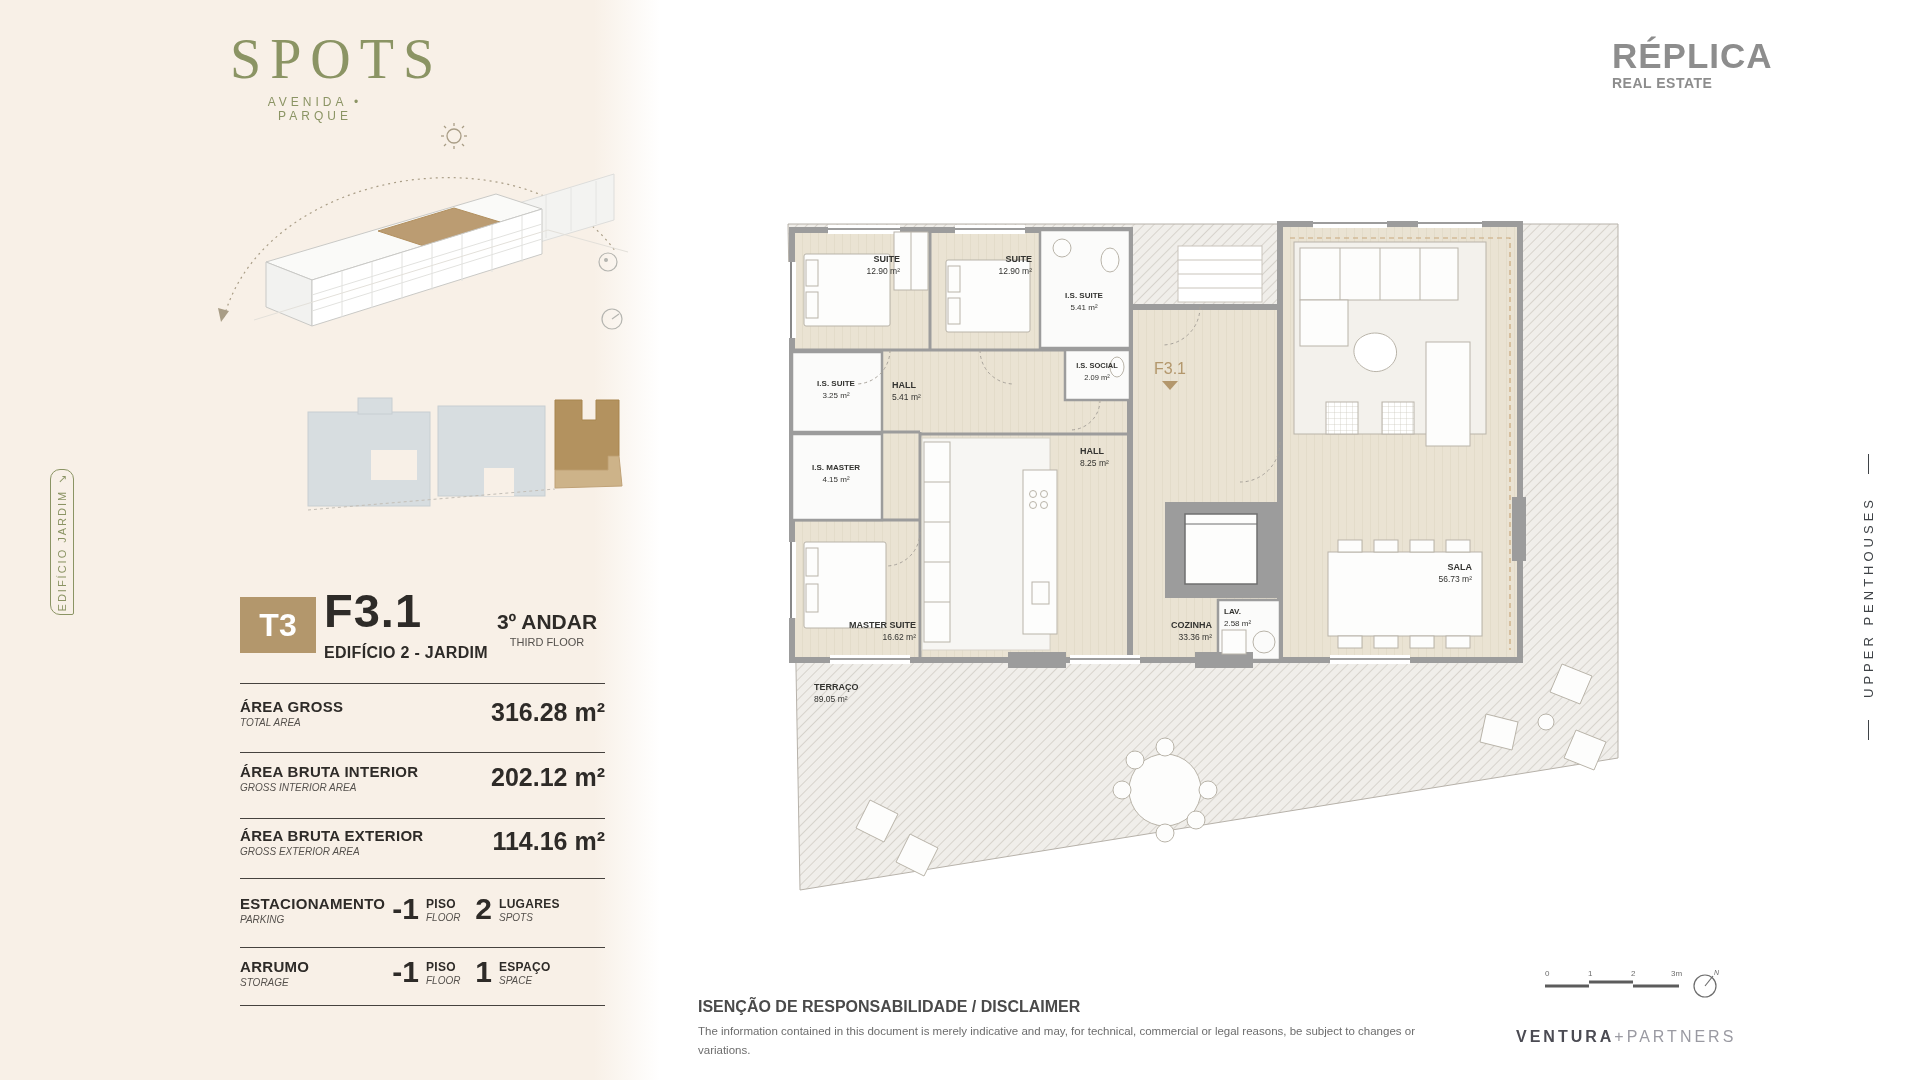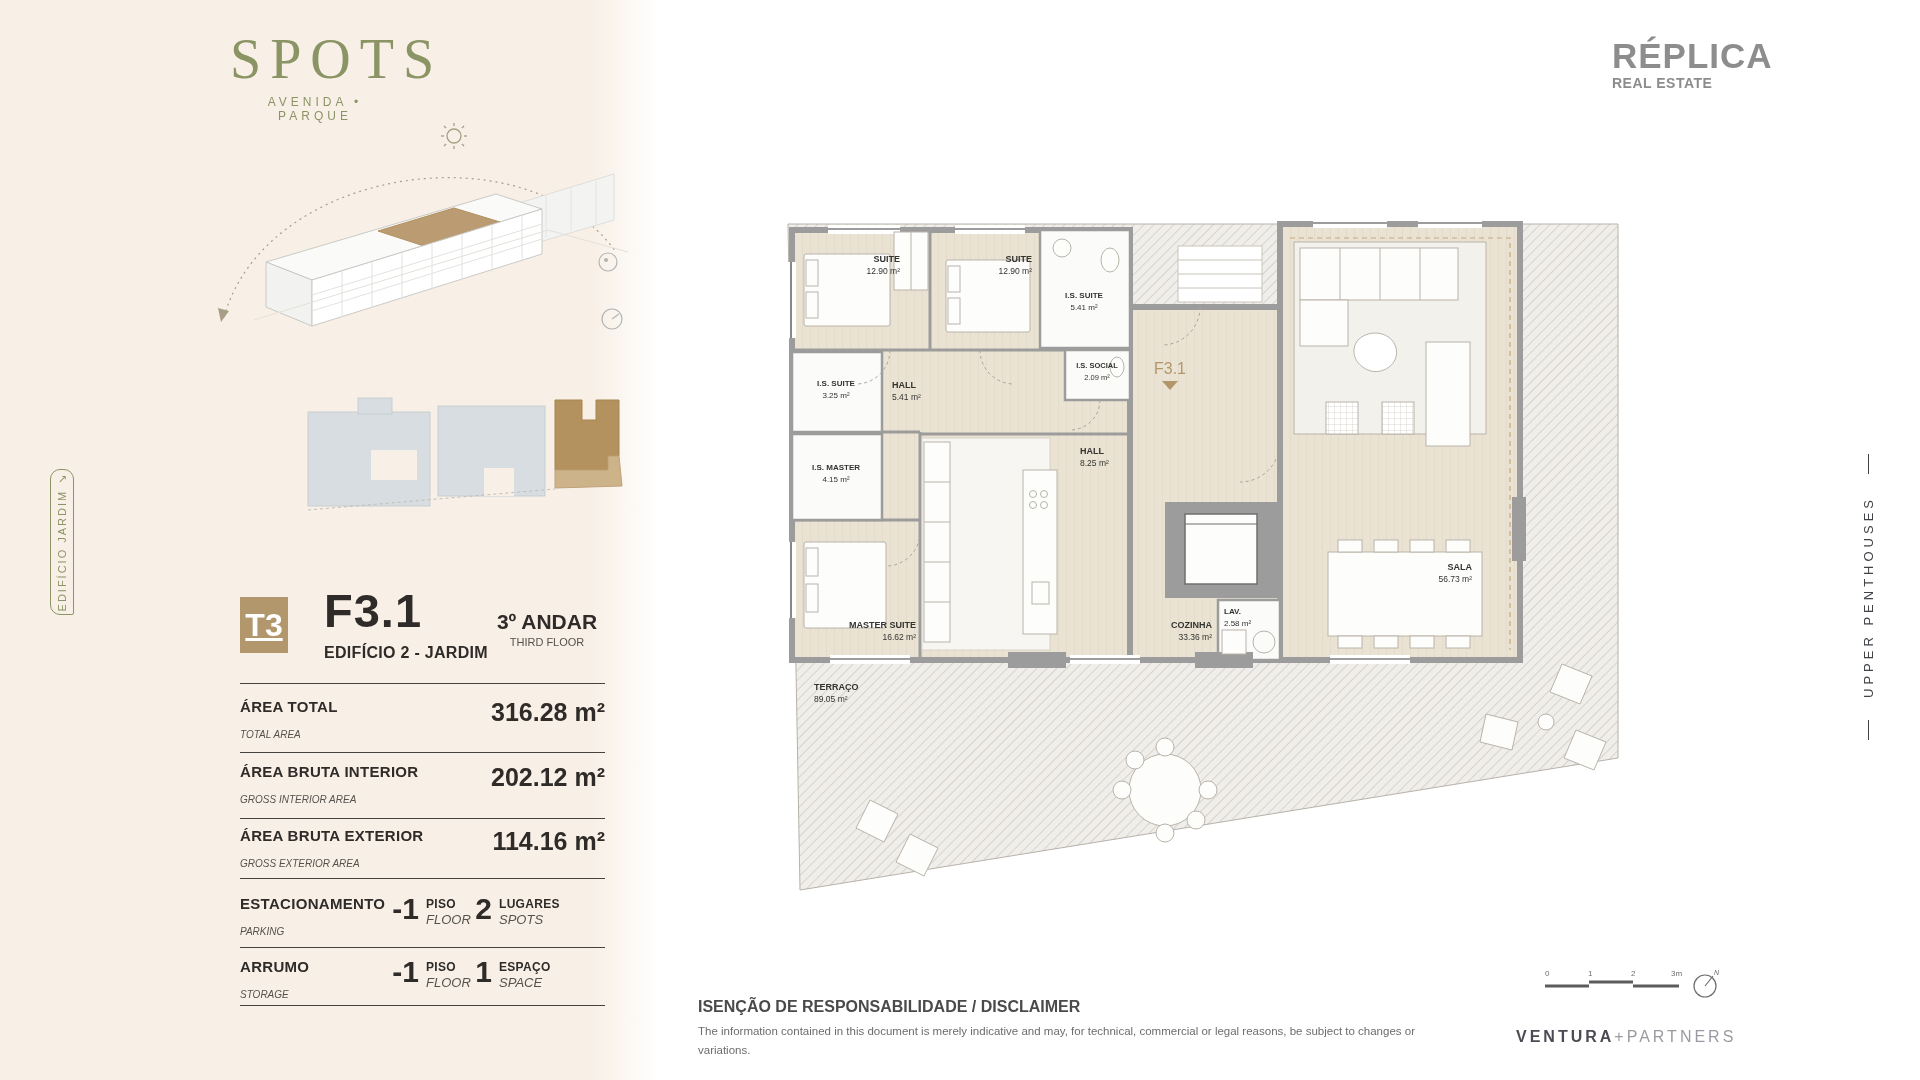--- a/index.html
+++ b/index.html
@@ -8,37 +8,37 @@
   .abs { position:absolute; }
   
   #cream-panel { left:0; top:0; width:660px; height:1080px;
     background:linear-gradient(90deg,#f8f0e7 0%,#f8f0e7 90%,#ffffff 100%); }
   
   #raiz-logo { left:230px; top:30px; width:170px; text-align:center; color:#8b9464; }
   #raiz-word { font-family:"Liberation Serif", serif; font-size:56px; letter-spacing:9px;
                font-weight:400; line-height:1.05; }
   #raiz-tag { font-size:12px; letter-spacing:4px; margin-top:6px; color:#8b9464; }
   
-  #t3-badge { left:240px; top:597px; width:48px; height:56px; background:#b3976c;
+  #t3-badge { left:240px; top:597px; width:76px; height:56px; background:#b3976c;
     color:#fff; font-size:32px; font-weight:bold; display:flex; align-items:center;
-    justify-content:center;text-decoration:underline; }
+    justify-content:center; }
   #unit-code { left:324px; top:583px; font-size:47px; font-weight:bold; letter-spacing:1px; }
   #unit-building { left:324px; top:644px; font-size:16px; font-weight:bold; letter-spacing:.3px; }
   #unit-floor { left:482px; top:610px; width:130px; text-align:center; }
   #unit-floor .pt { font-size:21px; font-weight:bold; }
   #unit-floor .en { font-size:11px; color:#55514d; margin-top:2px; }
   .divider { left:240px; width:365px; height:1px; background:#46423e; }
   
   .arearow { left:240px; width:365px; }
   .arearow .lbl { font-size:15px; font-weight:bold; letter-spacing:.3px; }
-  .arearow .sub { font-size:10px; font-style:italic; color:#55514d; margin-top:14px; }
+  .arearow .sub { font-size:10px; font-style:italic; color:#55514d; margin-top:2px; }
   .arearow .val { position:absolute; right:0; top:0; font-size:25px; font-weight:bold; }
   .amen-num { font-size:30px; font-weight:bold; }
   .amen-stack .u  { font-size:12px; font-weight:bold; letter-spacing:.3px; }
-  .amen-stack .ue { font-size:13px;  font-style:italic; color:#55514d; margin-top:1px; }
+  .amen-stack .ue { font-size:10px;  font-style:italic; color:#55514d; margin-top:1px; }
   
   #jardim-pill { left:-11px; top:530px; width:146px; height:24px;
     transform:rotate(-90deg); border:1px solid #8b9464; border-radius:10px 10px 10px 2px;
     color:#8b9464; font-size:11px; letter-spacing:2px; display:flex; align-items:center;
     justify-content:center; gap:6px; background:transparent; }
   
   #upper-pent { left:1725px; top:588px; width:286px; height:18px; transform:rotate(-90deg);
     display:flex; align-items:center; justify-content:center; gap:22px;
     color:#3f4347; font-size:13px; letter-spacing:4px; white-space:nowrap; }
   #upper-pent .vline { display:inline-block; width:58px; height:1px; background:#3f4347; }
@@ -140,21 +140,21 @@
 </div>
 
 <div class="abs divider" style="top:683px"></div>
 <div class="abs divider" style="top:752px"></div>
 <div class="abs divider" style="top:818px"></div>
 <div class="abs divider" style="top:878px"></div>
 <div class="abs divider" style="top:947px"></div>
 <div class="abs divider" style="top:1005px"></div>
 
 <div class="abs arearow" style="top:698px">
-  <div class="lbl">ÁREA TOTAL</div>
+  <div class="lbl">ÁREA GROSS</div>
   <div class="sub">TOTAL AREA</div>
   <div class="val">316.28 m²</div>
 </div>
 <div class="abs arearow" style="top:763px">
   <div class="lbl">ÁREA BRUTA INTERIOR</div>
   <div class="sub">GROSS INTERIOR AREA</div>
   <div class="val">202.12 m²</div>
 </div>
 <div class="abs arearow" style="top:827px">
   <div class="lbl">ÁREA BRUTA EXTERIOR</div>

